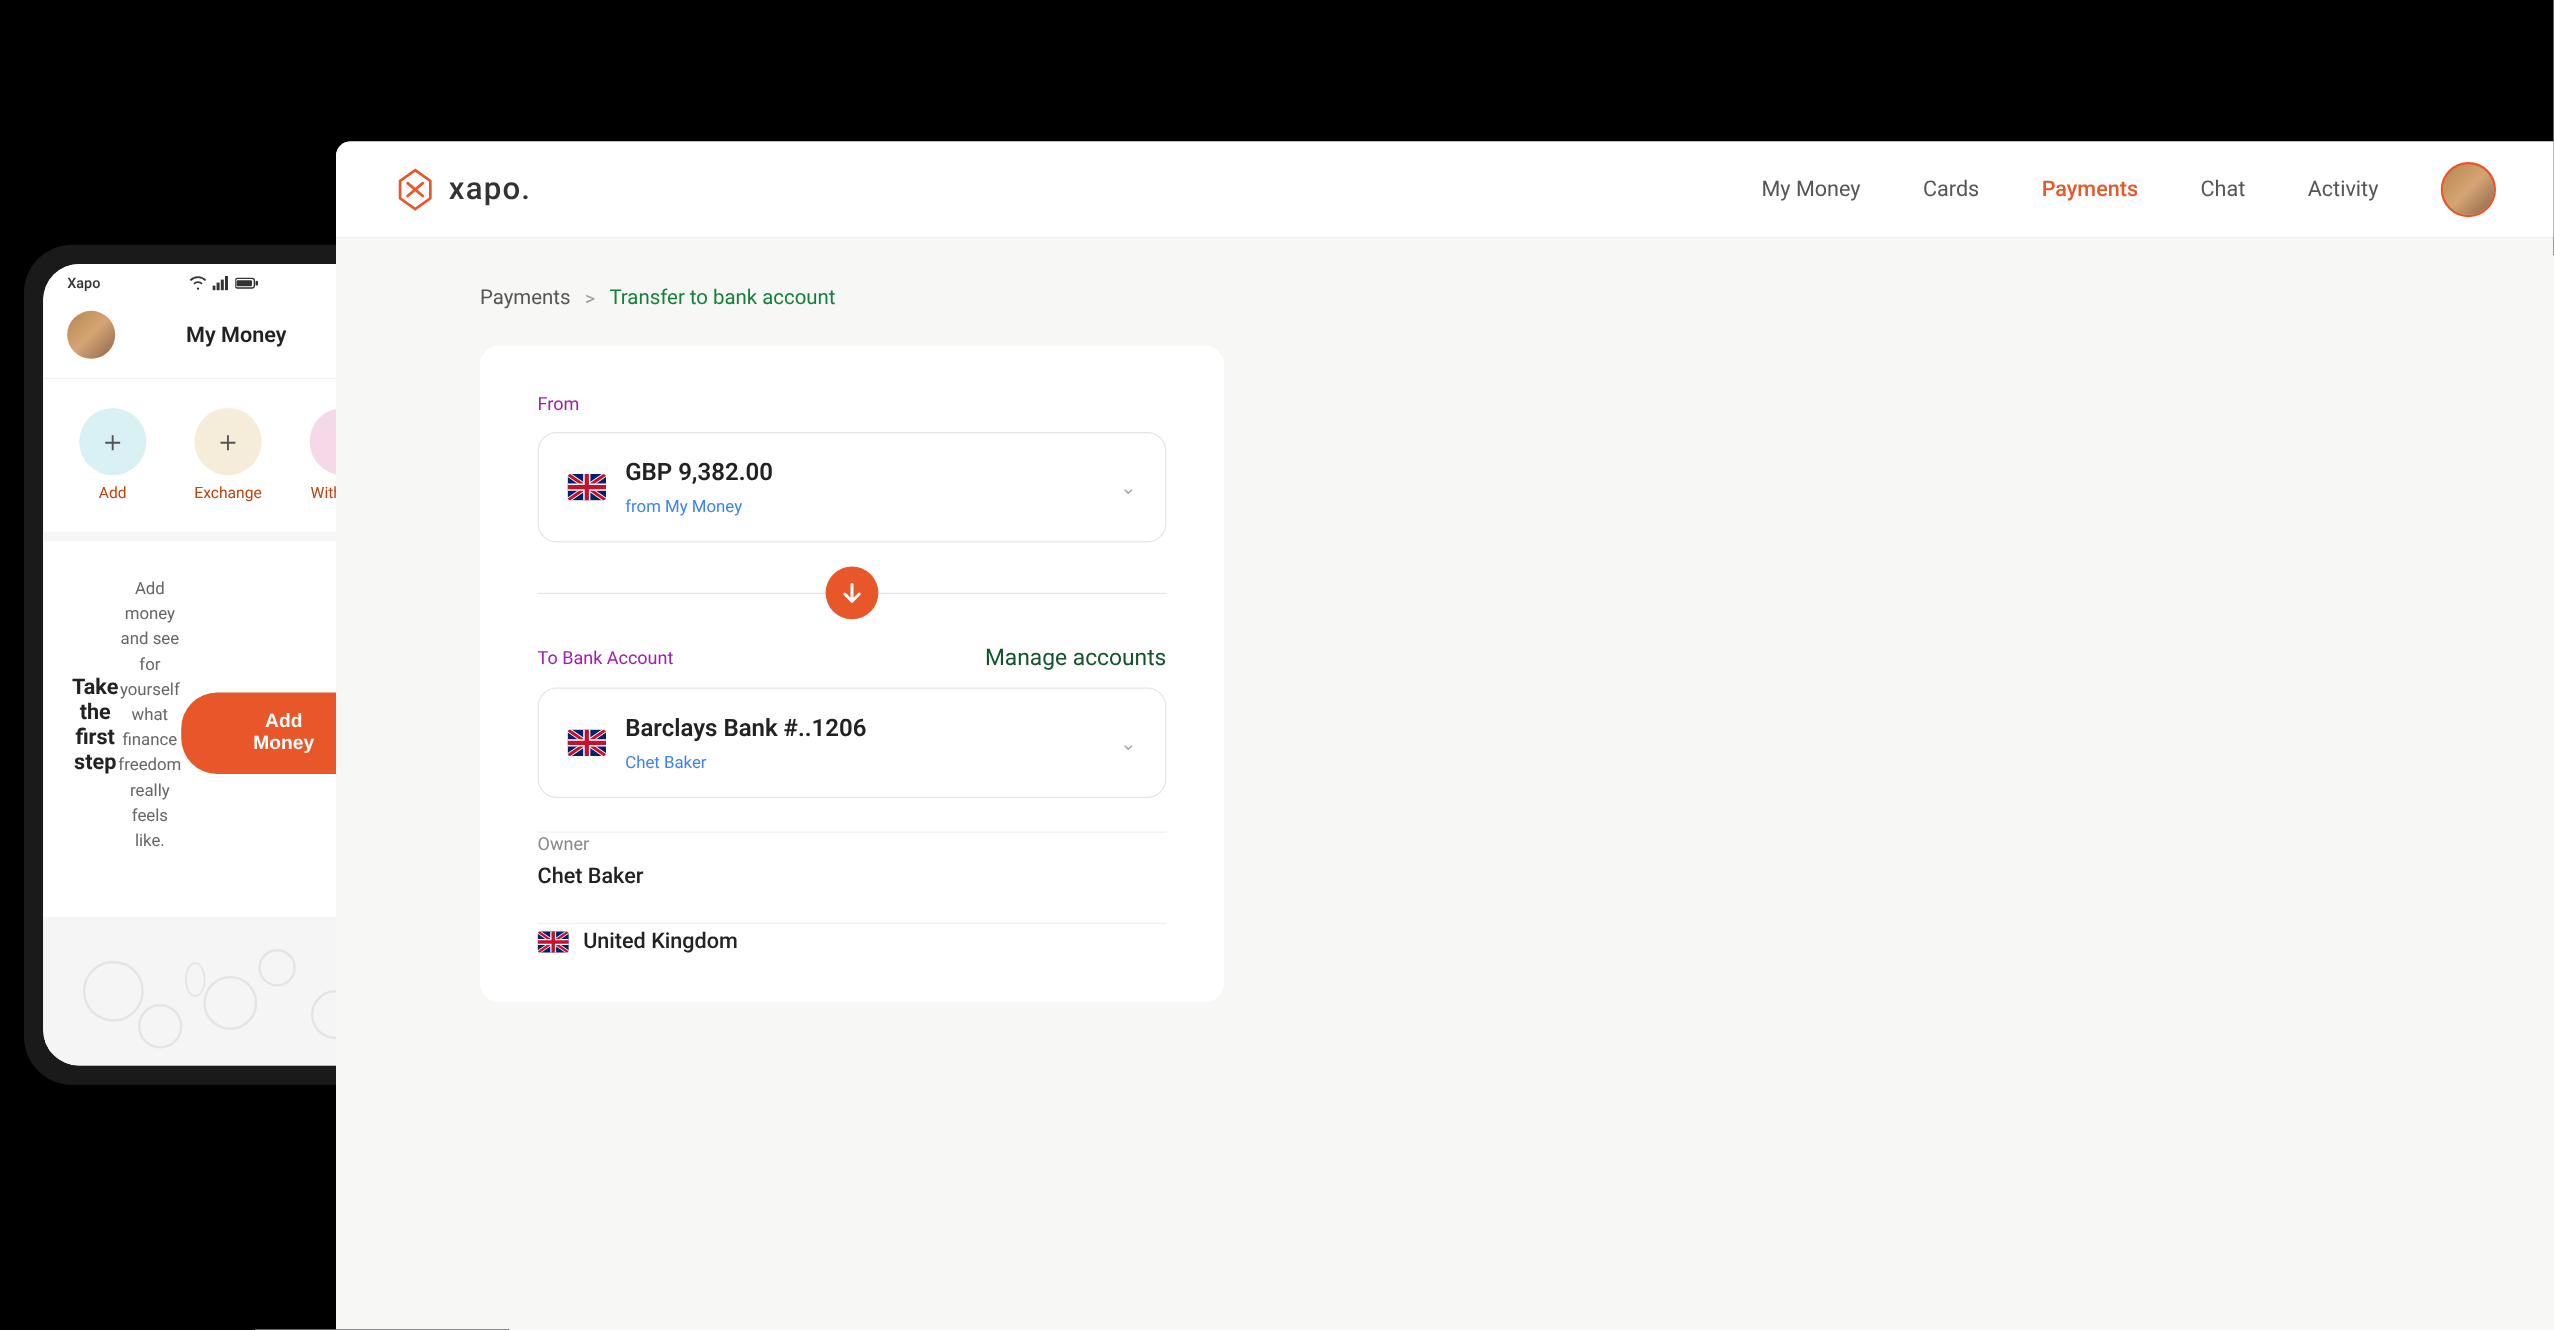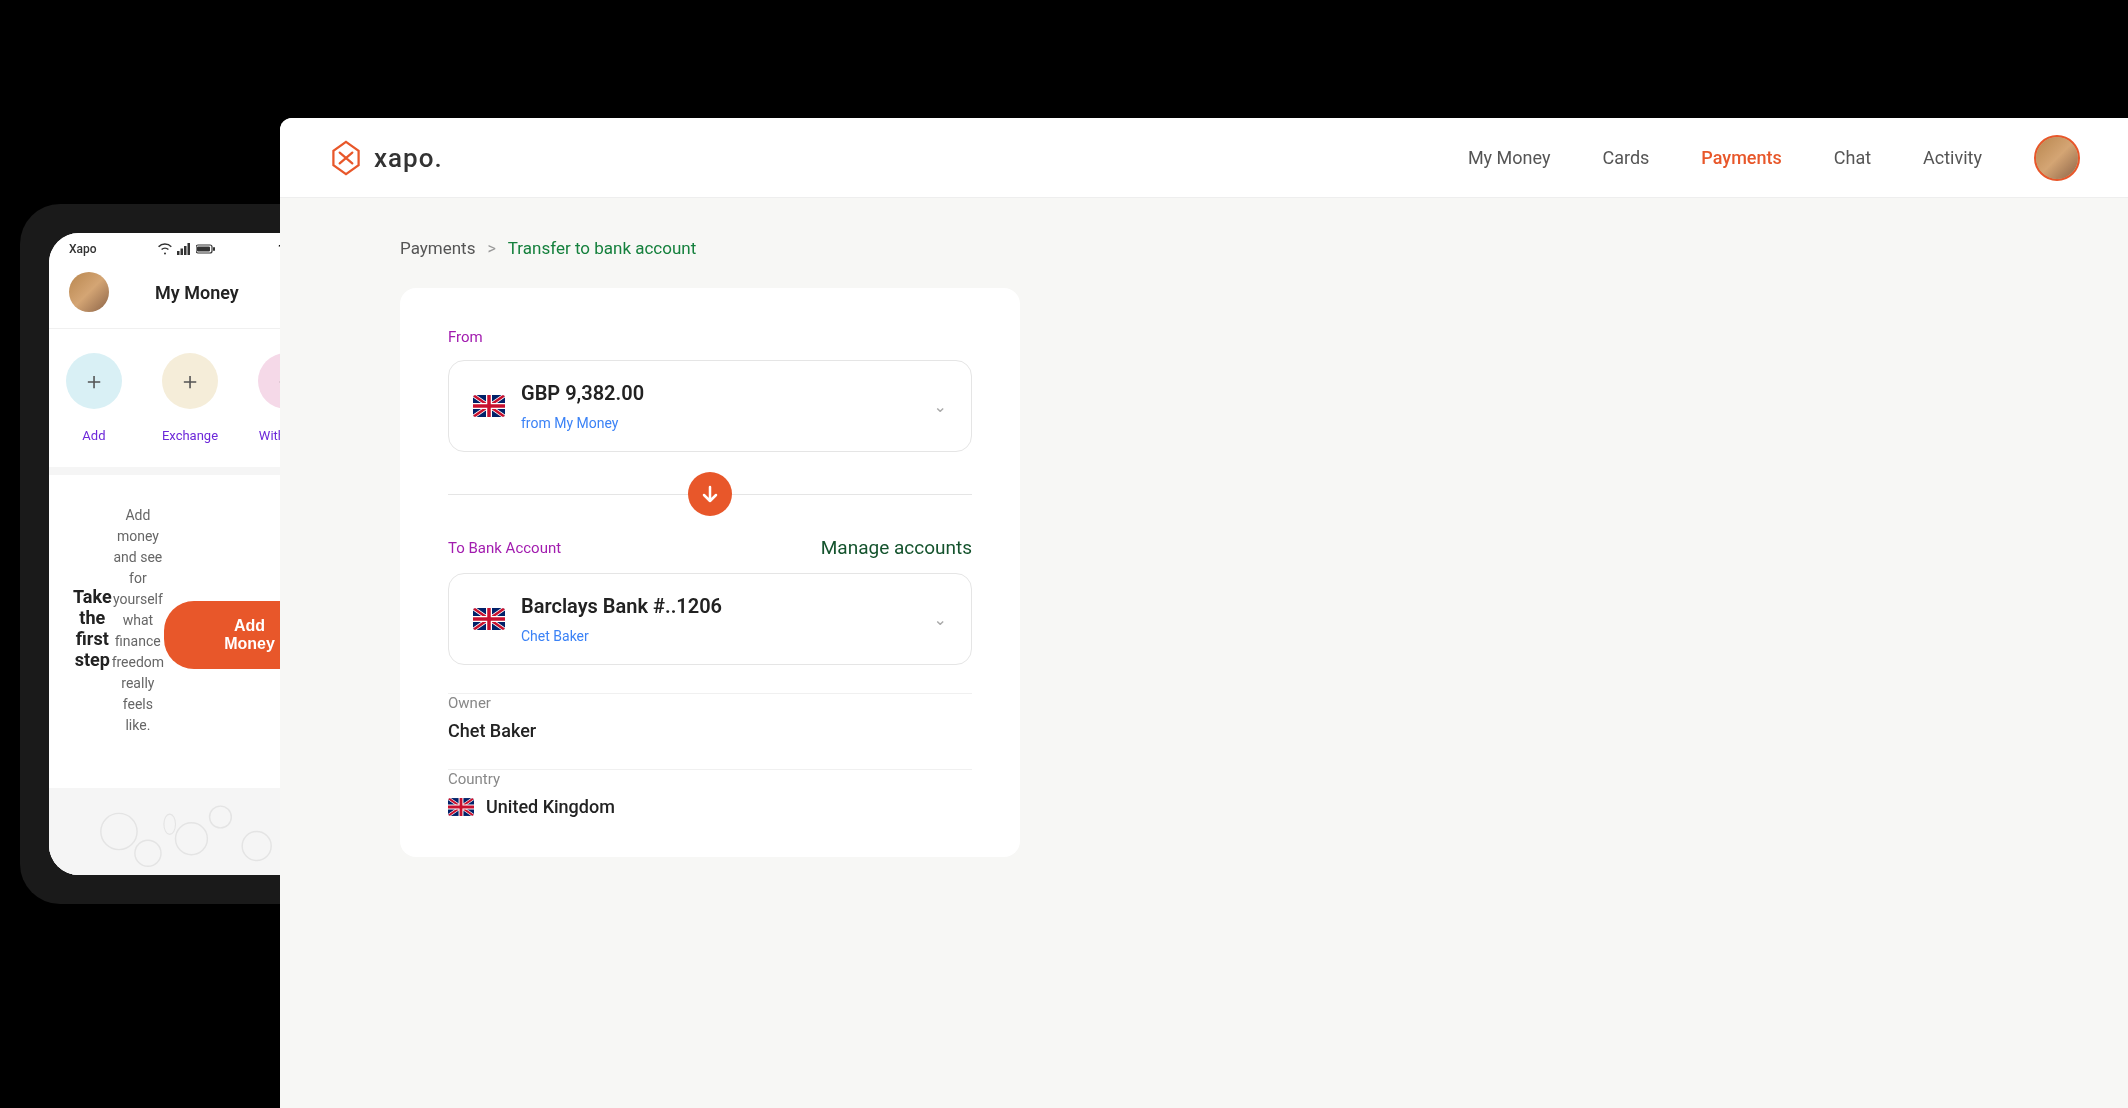--- a/index.html
+++ b/index.html
@@ -261,21 +261,21 @@
       display: flex;
       align-items: center;
       justify-content: center;
     }
 
     .phone-outer {
       width: 340px;
       height: 700px;
       background: #1a1a1a;
       border-radius: 40px;
-      padding: 29px;
+      padding: 16px;
       box-shadow: 0 30px 80px rgba(0,0,0,0.8);
       position: relative;
     }
 
     .phone-inner {
       width: 100%;
       height: 100%;
       background: #f5f5f5;
       border-radius: 30px;
       overflow: hidden;
@@ -368,22 +368,21 @@
       color: #555;
       border: none;
     }
 
     .phone-action-circle.add { background: #d9f0f5; }
     .phone-action-circle.exchange { background: #f5edd9; }
     .phone-action-circle.withdraw { background: #f5d9e8; }
 
     .phone-action-label {
       font-size: 13px;
-      color: #6d28d9;
-      margin-top: 11px;
+      color: #c2410c;
     }
 
     .phone-promo {
       background: #fff;
       padding: 30px 24px 24px;
       display: flex;
       flex-direction: row;
       align-items: center;
       border-top: 8px solid #f5f5f5;
       flex: 1;
@@ -587,21 +586,20 @@
           <span class="chevron-down">⌄</span>
         </div>
       </div>
 
       <div class="field-section">
         <div class="field-label">Owner</div>
         <div class="field-value">Chet Baker</div>
       </div>
 
       <div class="field-section">
-        <div class="field-label">Country</div>
         <div class="country-row">
           <svg class="flag-icon" viewBox="0 0 32 22" style="width:26px;height:18px;">
             <rect width="32" height="22" fill="#012169"></rect>
             <path d="M0 0 L32 22 M32 0 L0 22" stroke="#fff" stroke-width="4"></path>
             <path d="M0 0 L32 22 M32 0 L0 22" stroke="#C8102E" stroke-width="2.5"></path>
             <path d="M16 0 L16 22 M0 11 L32 11" stroke="#fff" stroke-width="6"></path>
             <path d="M16 0 L16 22 M0 11 L32 11" stroke="#C8102E" stroke-width="3.5"></path>
           </svg>
           <div class="field-value">United Kingdom</div>
         </div>

